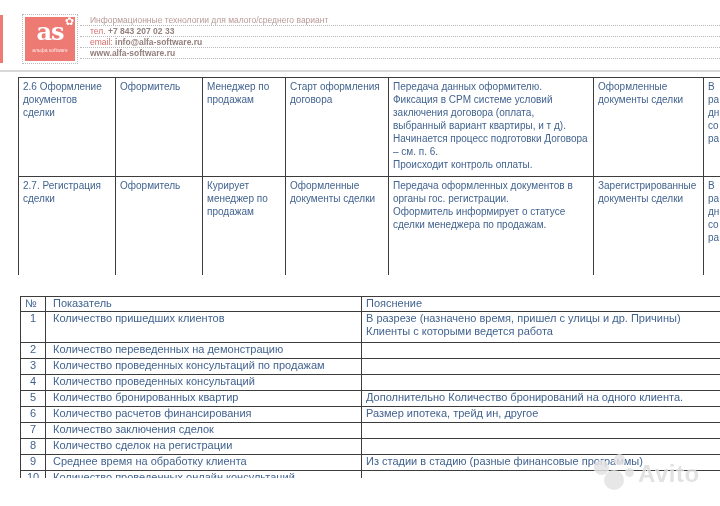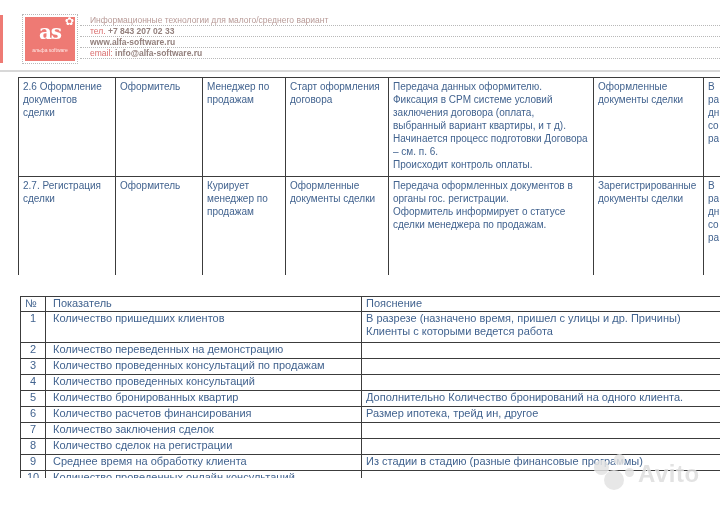--- a/index.html
+++ b/index.html
@@ -5,21 +5,21 @@
   html,body{margin:0;padding:0;background:#ffffff;}
   #page{position:relative;width:720px;height:506px;overflow:hidden;
         font-family:"Liberation Sans","DejaVu Sans",sans-serif;background:#ffffff;}
 
   
   #left-sliver{position:absolute;left:0;top:15px;width:3px;height:48px;background:#ee7a74;}
   #logo-cell{position:absolute;left:22px;top:14px;width:56px;height:50px;
              border:1px dotted #b9b9b9;box-sizing:border-box;background:#fff;}
   #logo-square{position:absolute;left:2px;top:2px;right:2px;bottom:2px;background:#ee7a74;
                color:#fff;text-align:center;}
-  #logo-monogram{font-size:20px;font-weight:bold;line-height:30px;letter-spacing:-1px;
+  #logo-monogram{font-size:24px;font-weight:bold;line-height:30px;letter-spacing:-1px;
                  font-family:"DejaVu Serif","Liberation Serif",serif;}
   #logo-caption{font-size:5px;line-height:6px;color:#ffe9e7;white-space:nowrap;}
   #logo-sparkle{position:absolute;right:1px;top:-2px;font-size:11px;color:#fff;}
   #header-lines{position:absolute;left:80px;top:15px;right:0;}
   .hline{height:10px;border-bottom:1px dotted #b8b8b8;font-size:8.5px;line-height:10px;
          padding-left:10px;white-space:nowrap;overflow:hidden;}
   .hline .rose{color:#b89a97;}
   .hline .lbl{color:#d96b6b;}
   .hline .val{color:#93807d;font-weight:bold;margin-top:47px;}
   #header-rule{position:absolute;left:0;top:70px;width:720px;height:2px;background:#d8d8d8;}
@@ -70,25 +70,25 @@
 
   <div id="header-lines">
     <div class="hline">
       <span class="rose">Информационные технологии для малого/среднего вариант</span>
     </div>
     <div class="hline">
       <span class="lbl">тел.</span>
       <span class="val">+7 843 207 02 33</span>
     </div>
     <div class="hline">
-      <span class="val">www.alfa-software.ru</span>
-    </div>
-    <div class="hline">
       <span class="lbl">email:</span>
       <span class="val">info@alfa-software.ru</span>
+    </div>
+    <div class="hline">
+      <span class="val">www.alfa-software.ru</span>
     </div>
   </div>
 
   <div id="header-rule"></div>
 
   <div id="process-wrap">
     <table id="process-table">
       <colgroup>
         <col style="width:97px">
           <col style="width:87px">

